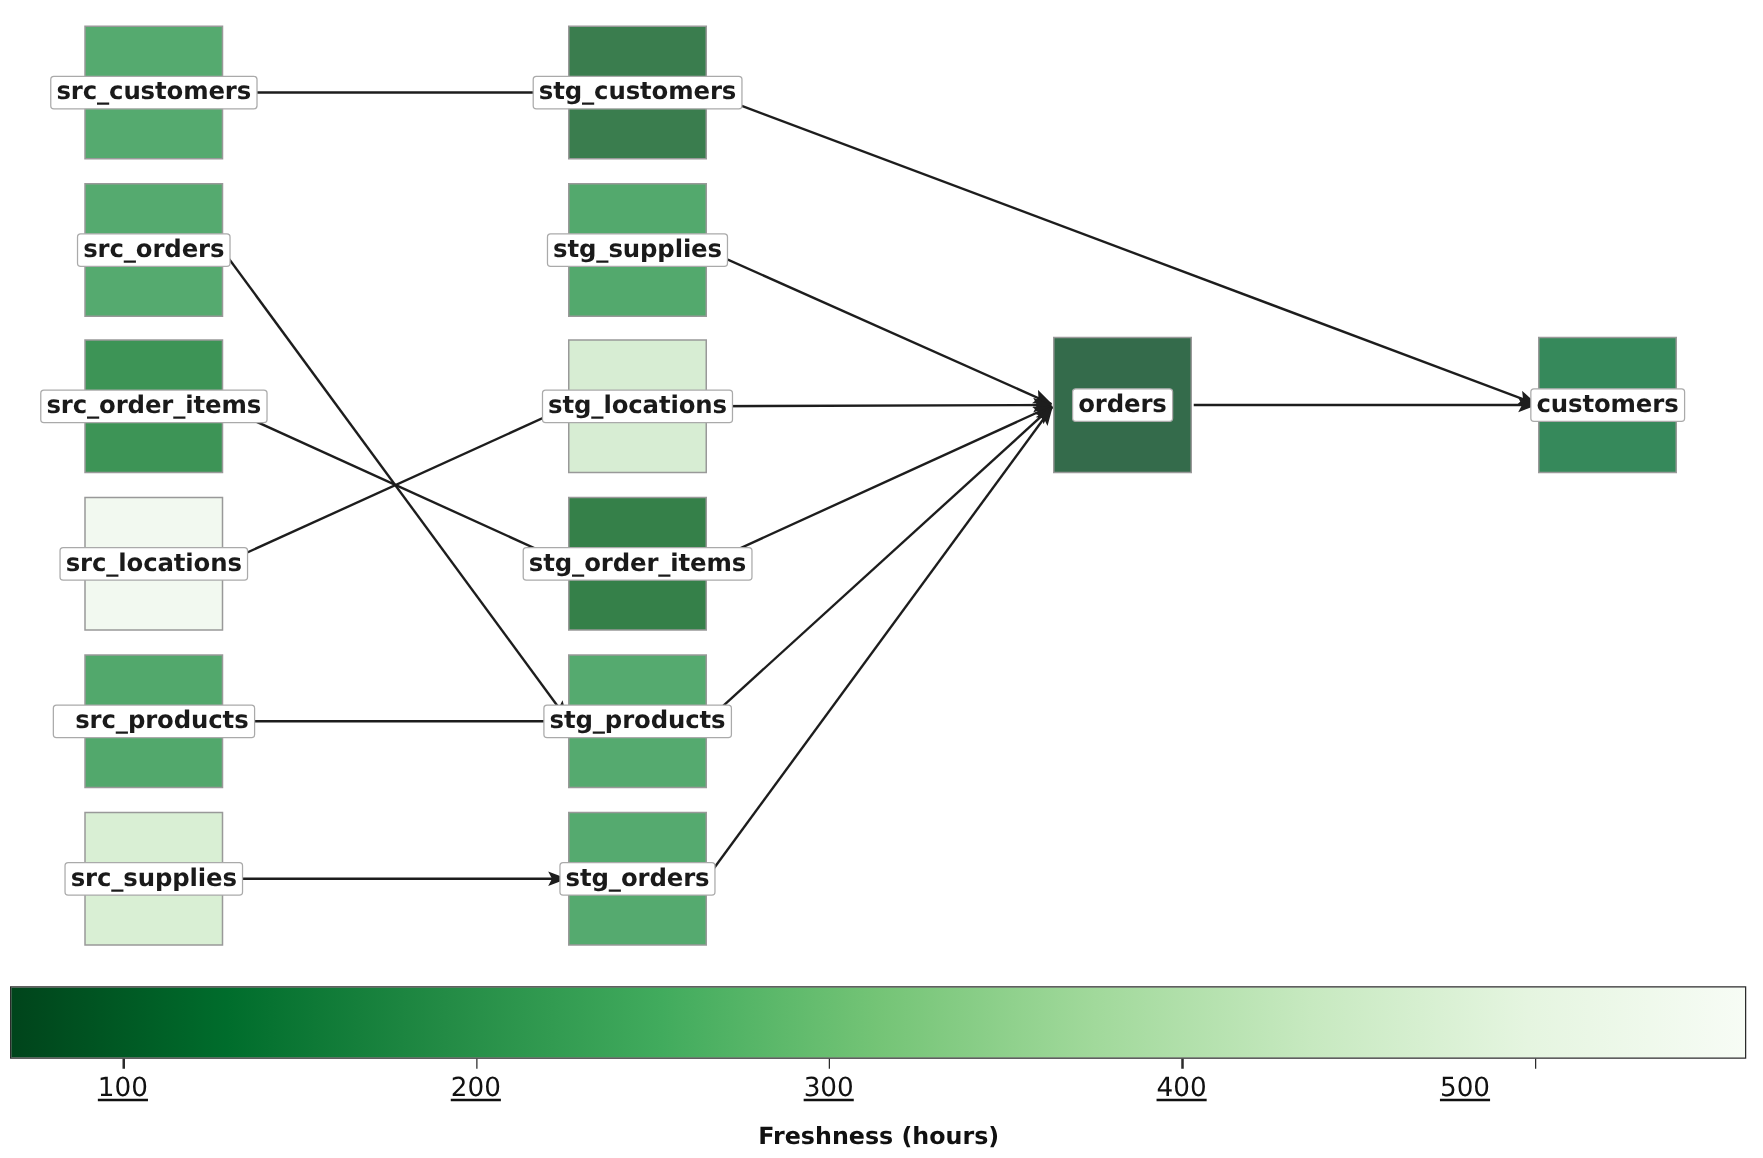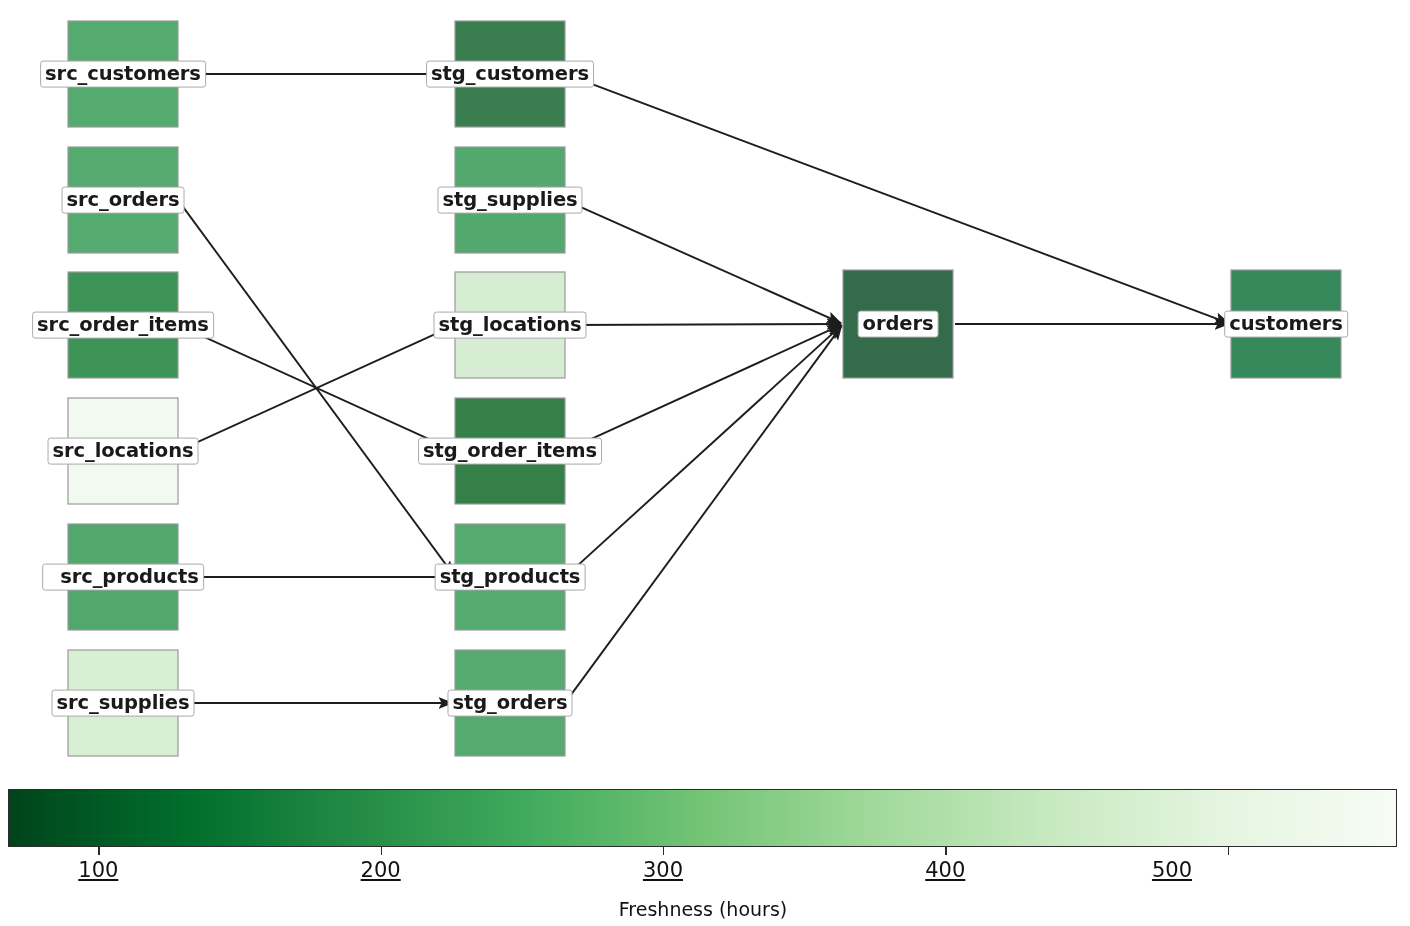--- a/index.html
+++ b/index.html
@@ -109,15 +109,15 @@
       <div class="cbar-tick-label" style="left: 98.3415px; top: 858px;">100</div>
       <div class="cbar-tick-line" style="left: 380.659px; top: 847px; height: 8px;"></div>
       <div class="cbar-tick-label" style="left: 380.659px; top: 858px;">200</div>
       <div class="cbar-tick-line" style="left: 662.976px; top: 847px; height: 8px;"></div>
       <div class="cbar-tick-label" style="left: 662.976px; top: 858px;">300</div>
       <div class="cbar-tick-line" style="left: 945.293px; top: 847px; height: 8px;"></div>
       <div class="cbar-tick-label" style="left: 945.293px; top: 858px;">400</div>
       <div class="cbar-tick-line" style="left: 1227.61px; top: 847px; height: 8px;"></div>
       <div class="cbar-tick-label" style="left: 1172px; top: 858px;">500</div>
     </div>
-  <div class="cbar-title" style="left:703px; top:898px;">Freshness (hours)</div>
+  <div class="cbar-title" style="left:703px; top:898px;font-weight:bold;">Freshness (hours)</div>
 
 </div>
 
 </body></html>

